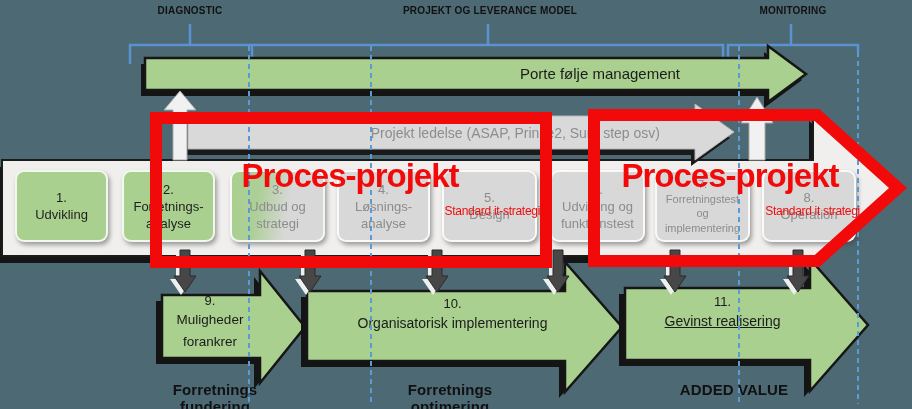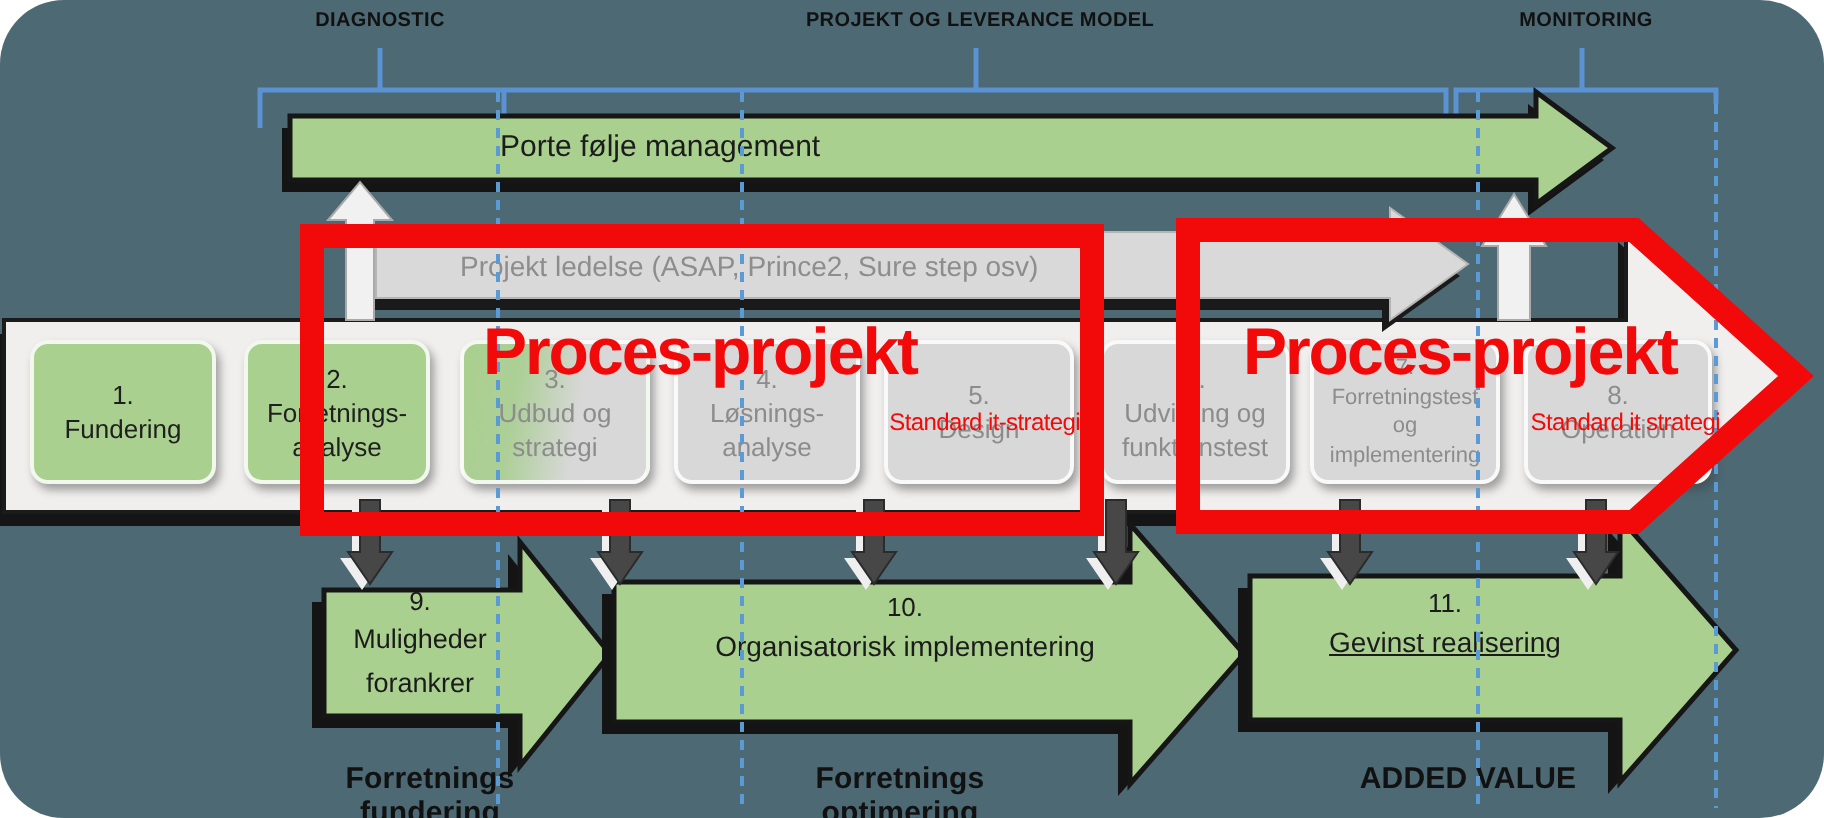--- a/index.html
+++ b/index.html
@@ -1,22 +1,22 @@
 <!DOCTYPE html>
 <html><head>
 <meta charset="utf-8">
 <style>
   html,body{margin:0;padding:0;}
   body{font-family:"Liberation Sans","DejaVu Sans",sans-serif;}
-  #stage{position:relative;width:912px;height:409px;background:#4d6974;overflow:hidden;border-radius:32px;}
+  #stage{position:relative;width:912px;height:409px;background:#4d6974;overflow:hidden;}
   #stage svg{position:absolute;left:0;top:0;width:912px;height:409px;}
   .abs{position:absolute;}
   .caps-label{font-size:10px;font-weight:900;color:#111;text-align:center;letter-spacing:.2px;}
   .foot-label{font-size:15px;font-weight:900;color:#111;text-align:center;letter-spacing:.1px;}
-  .stream-label{font-size:15px;color:#1c1c1c;text-align:left;line-height:20px;}
+  .stream-label{font-size:15px;color:#1c1c1c;text-align:right;line-height:20px;}
   .stream-label.gray{font-size:14px;color:#8d8d8d;}
   .phase-box{position:absolute;top:170px;height:72px;border-radius:9px;border:2px solid rgba(255,255,255,.85);
     box-sizing:border-box;display:flex;flex-direction:column;align-items:center;justify-content:center;
     row-gap:2px;text-align:center;font-size:13px;line-height:15px;box-shadow:2px 3px 4px rgba(60,60,60,.45);}
   .phase-box.green{background:#a9d08e;color:#1f1f1f;}
   .phase-box.fade{background:linear-gradient(100deg,#a9d08e 0%,#adcf98 30%,#d8d8d8 62%);color:#8c8c8c;}
   .phase-box.gray{background:#d8d8d8;color:#8c8c8c;}
   .phase-box.small{font-size:11px;line-height:12.5px;}
   .bottom-arrow-text{position:absolute;text-align:center;color:#1b1b1b;}
   .bottom-arrow-text .num{font-size:13px;line-height:17px;}
@@ -101,21 +101,21 @@
 
   <div class="abs caps-label" style="left:130px;top:5px;width:120px;">DIAGNOSTIC</div>
   <div class="abs caps-label" style="left:390px;top:5px;width:200px;">PROJEKT OG LEVERANCE MODEL</div>
   <div class="abs caps-label" style="left:733px;top:5px;width:120px;">MONITORING</div>
 
   <div class="abs stream-label" style="left:250px;top:64px;width:430px;">Porte følje management</div>
   <div class="abs stream-label gray" style="left:230px;top:123px;width:430px;">Projekt ledelse (ASAP, Prince2, Sure step osv)</div>
 
   <div class="phase-box green" style="left:15px;width:93px;">
     <span>1.</span>
-    <span>Fundering</span>
+    <span>Udvikling</span>
   </div>
   <div class="phase-box green" style="left:122px;width:93px;">
     <span>2.</span>
     <span>Forretnings-</span>
     <span>analyse</span>
   </div>
   <div class="phase-box fade" style="left:230px;width:95px;">
     <span>3.</span>
     <span>Udbud og</span>
     <span>strategi</span>

